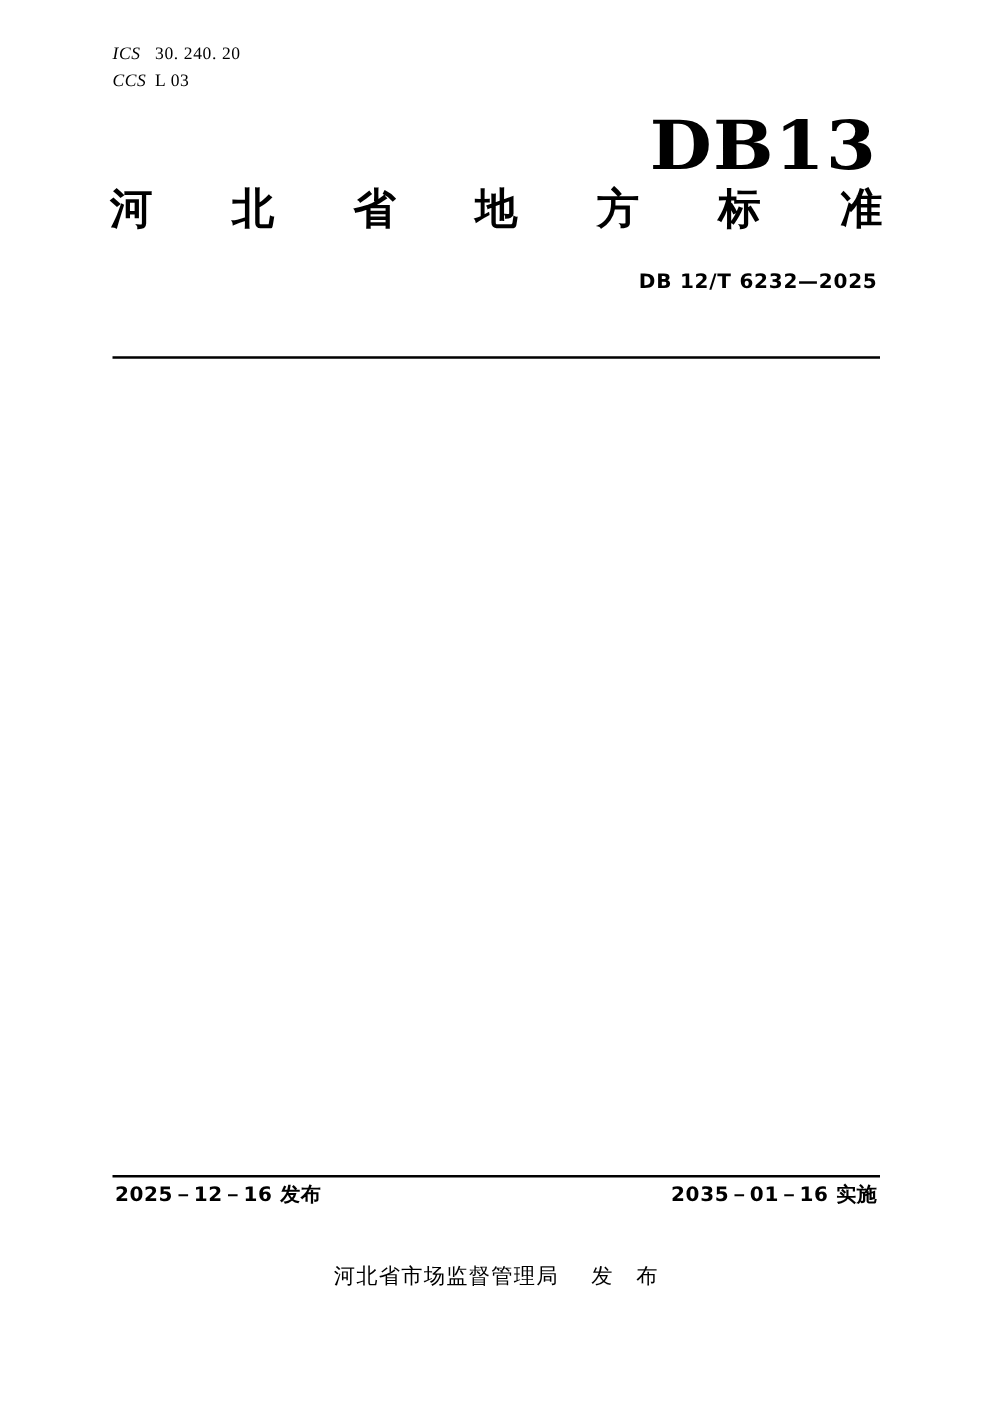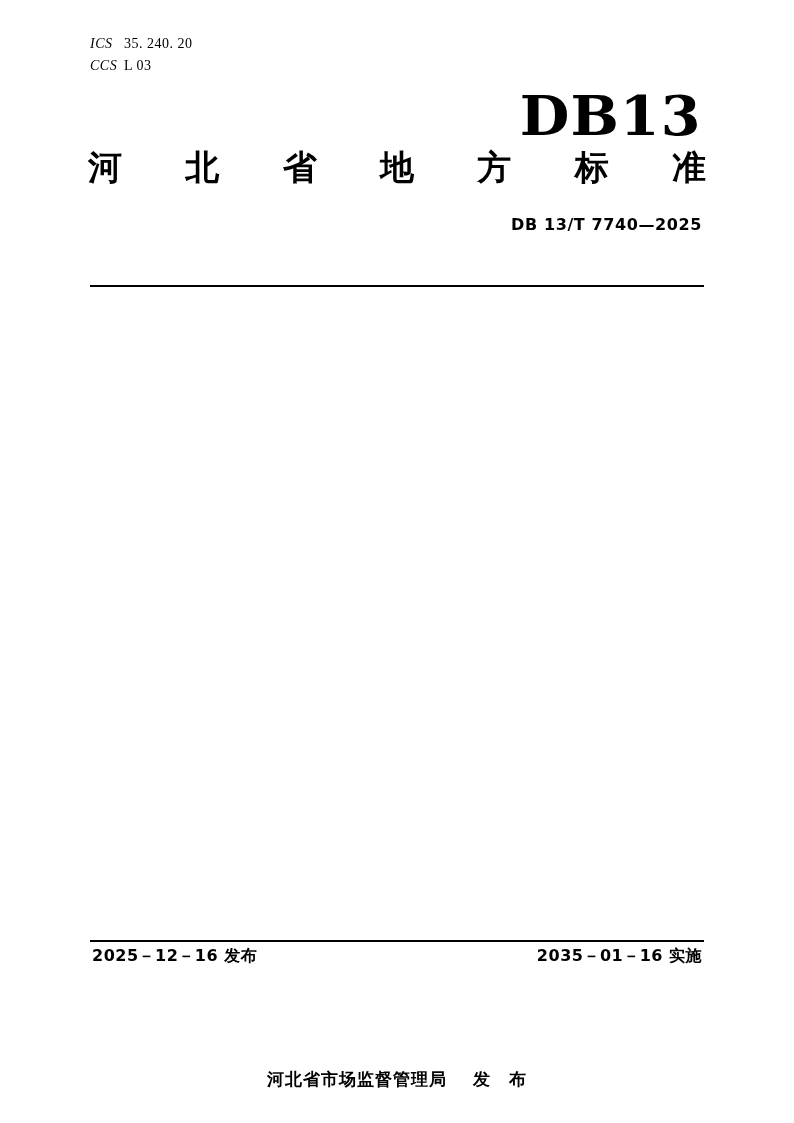--- a/index.html
+++ b/index.html
@@ -128,59 +128,59 @@
     font-weight: 700;
     font-size: 16px;
     letter-spacing: 0.5px;
   }
 
   
   .publisher {
     position: absolute;
     left: 0;
     right: 0;
-    top: 1068px;
+    top: 1009px;
     text-align: center;
     font-family: "DejaVu Sans", "Liberation Sans", sans-serif;
-    font-weight: 700;
+    font-weight: 400;
     font-size: 17px;
     letter-spacing: 1px;
   }
   .publisher .gap {
     display: inline-block;
     width: 26px;
   }
 </style>
 </head>
 <body>
 
 <div class="page">
 
   <div class="ics-block">
     <span class="row">
-      <span class="label">ICS</span><span>35. 240. 20</span>
+      <span class="label">ICS</span><span>30. 240. 20</span>
     </span>
     <span class="row">
       <span class="label">CCS</span><span>L 03</span>
     </span>
   </div>
 
   <div class="db-logo">DB13</div>
 
   <div class="province-title">
     <span>河</span>
     <span>北</span>
     <span>省</span>
     <span>地</span>
     <span>方</span>
     <span>标</span>
     <span>准</span>
   </div>
 
-  <div class="std-number">DB 13/T  7740—2025</div>
+  <div class="std-number">DB 12/T  6232—2025</div>
 
   <div class="rule-top"></div>
 
 
   <div class="rule-bottom"></div>
 
   <div class="dates">
     <span>2025－12－16 发布</span>
     <span>2035－01－16 实施</span>
   </div>

